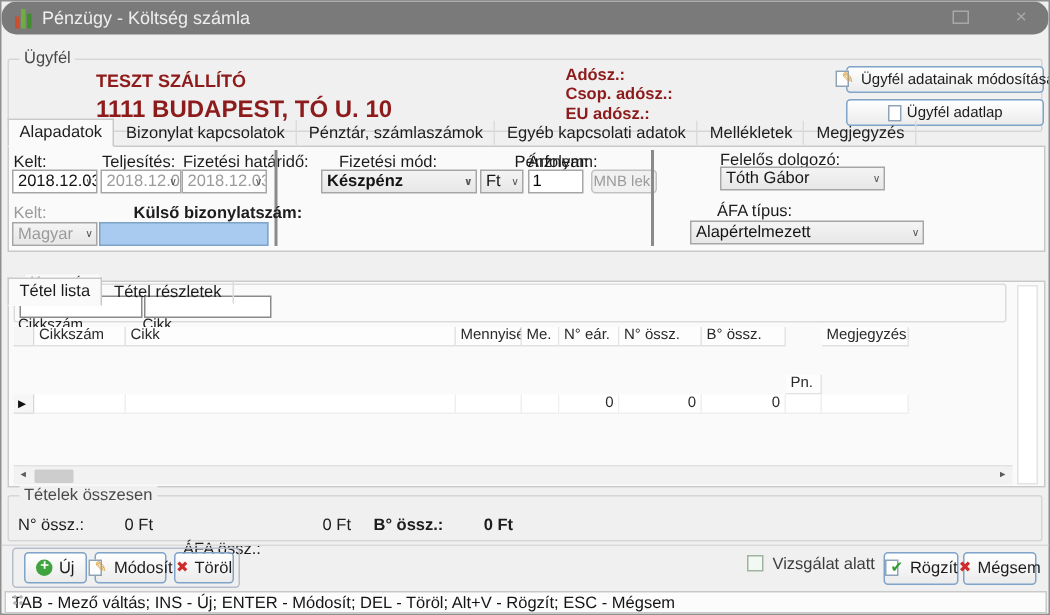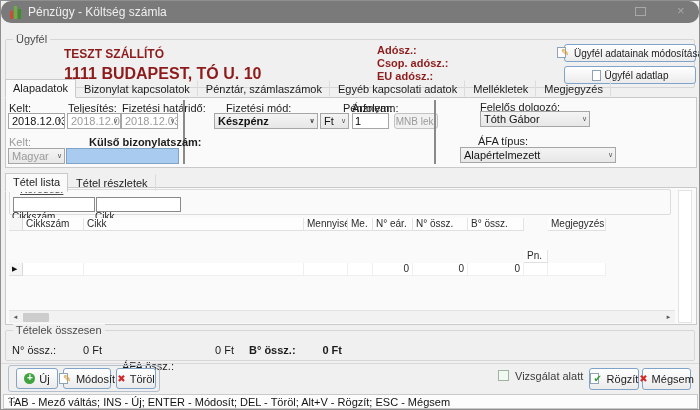--- a/index.html
+++ b/index.html
@@ -150,21 +150,21 @@
     </div>
     <div class="lbl b" style="left:60px;top:38px;padding-left:23px;">Külső bizonylatszám:</div>
     <input class="tinput hl" style="left: 60px; top: 50px; width: 113px;" value="">
 
     <div class="lbl" style="left:431px;top:37px;margin-left:41px;">ÁFA típus:</div>
     <div class="combo" style="left:430px;top:49px;width:156px;margin-left:24px;">
       <span>Alapértelmezett</span><span class="arr">∨</span>
     </div>
   </div>
 
-  <div class="tabs" style="left:4px;top:174px;">
+  <div class="tabs" style="left:4px;top:186px;">
     <div class="tab sel">Tétel lista</div>
     <div class="tab">Tétel részletek</div>
   </div>
 
   <div class="pane" style="left:4px;top:186px;width:692px;height:138px;">
     <div class="gbox" style="left:3px;top:1px;width:662px;height:26px;border-color:#dcdcdc;">
       <span class="glabel onpane">Keresés:</span>
       <input class="tinput" style="left: 3px; top: 7px; width: 82px; height: 15px; border-color: rgb(138, 138, 138);">
       <input class="tinput" style="left: 86px; top: 7px; width: 85px; height: 15px; border-color: rgb(138, 138, 138);">
     </div>

